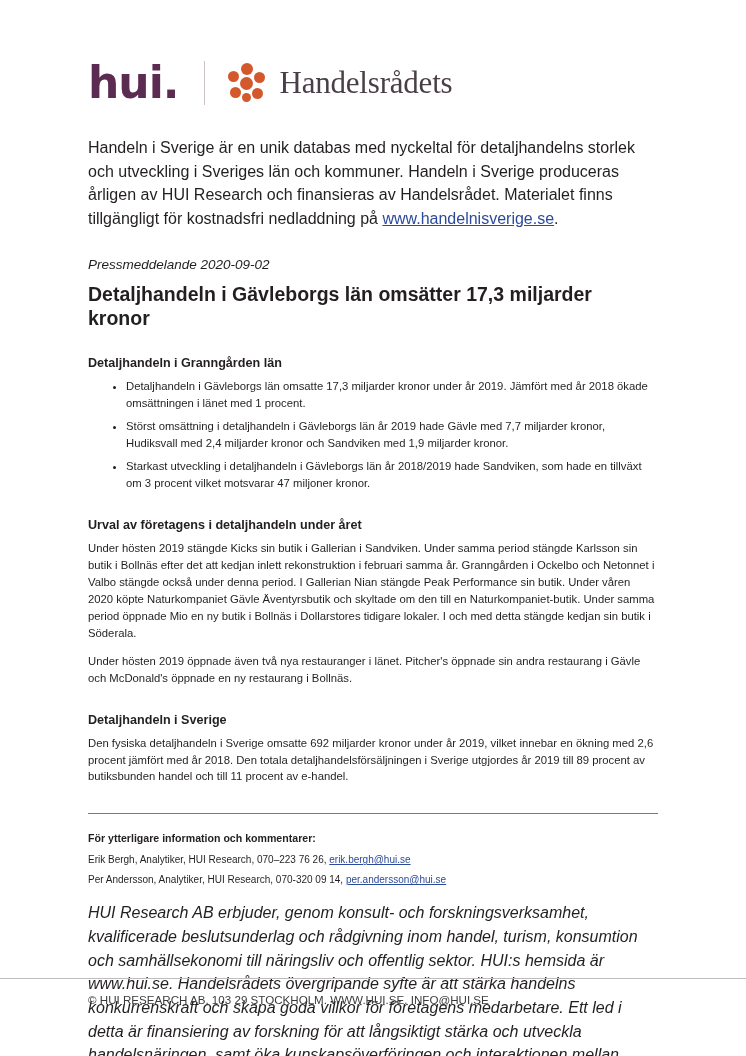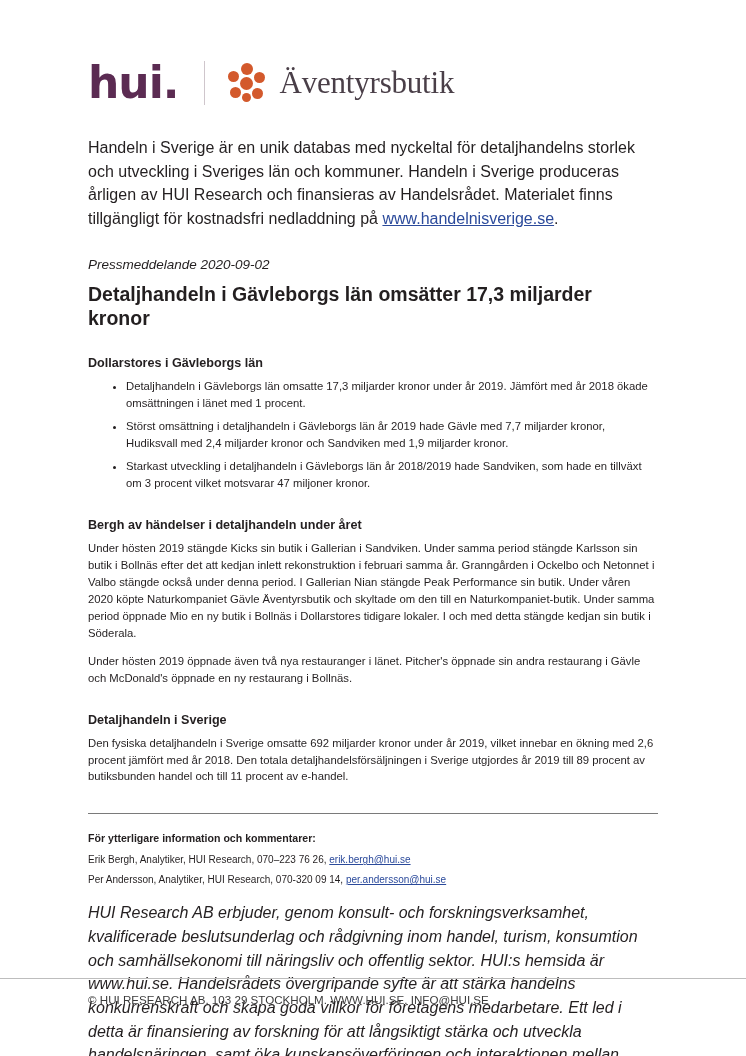--- a/index.html
+++ b/index.html
@@ -160,40 +160,40 @@
     <div class="hr-logo">
       <div class="hr-mark">
         <span style="left:14px;top:0px;width:12px;height:12px;"></span>
         <span style="left:1px;top:8px;width:11px;height:11px;"></span>
         <span style="left:27px;top:9px;width:11px;height:11px;"></span>
         <span style="left:13px;top:14px;width:13px;height:13px;"></span>
         <span style="left:3px;top:24px;width:11px;height:11px;"></span>
         <span style="left:25px;top:25px;width:11px;height:11px;"></span>
         <span style="left:15px;top:30px;width:9px;height:9px;"></span>
       </div>
-      <div class="hr-word">Äventyrsbutik</div>
+      <div class="hr-word">Handelsrådets</div>
     </div>
   </div>
 
   <div class="intro">
     <span>Handeln i Sverige är en unik databas med nyckeltal för detaljhandelns storlek och utveckling i Sveriges län och kommuner. Handeln i Sverige produceras årligen av HUI Research och finansieras av Handelsrådet. Materialet finns tillgängligt för kostnadsfri nedladdning på </span><a href="#">www.handelnisverige.se</a><span>.</span>
   </div>
 
   <div class="press-date">Pressmeddelande 2020-09-02</div>
 
   <h1 class="headline">Detaljhandeln i Gävleborgs län omsätter 17,3 miljarder kronor</h1>
 
-  <h2 class="section">Dollarstores i Gävleborgs län</h2>
+  <h2 class="section">Detaljhandeln i Granngården län</h2>
   <ul class="bullets">
     <li>Detaljhandeln i Gävleborgs län omsatte 17,3 miljarder kronor under år 2019. Jämfört med år 2018 ökade omsättningen i länet med 1 procent.</li>
     <li>Störst omsättning i detaljhandeln i Gävleborgs län år 2019 hade Gävle med 7,7 miljarder kronor, Hudiksvall med 2,4 miljarder kronor och Sandviken med 1,9 miljarder kronor.</li>
     <li>Starkast utveckling i detaljhandeln i Gävleborgs län år 2018/2019 hade Sandviken, som hade en tillväxt om 3 procent vilket motsvarar 47 miljoner kronor.</li>
   </ul>
 
-  <h2 class="section">Bergh av händelser i detaljhandeln under året</h2>
+  <h2 class="section">Urval av företagens i detaljhandeln under året</h2>
   <p class="body">Under hösten 2019 stängde Kicks sin butik i Gallerian i Sandviken. Under samma period stängde Karlsson sin butik i Bollnäs efter det att kedjan inlett rekonstruktion i februari samma år. Granngården i Ockelbo och Netonnet i Valbo stängde också under denna period. I Gallerian Nian stängde Peak Performance sin butik. Under våren 2020 köpte Naturkompaniet Gävle Äventyrsbutik och skyltade om den till en Naturkompaniet-butik. Under samma period öppnade Mio en ny butik i Bollnäs i Dollarstores tidigare lokaler. I och med detta stängde kedjan sin butik i Söderala.</p>
   <p class="body">Under hösten 2019 öppnade även två nya restauranger i länet. Pitcher's öppnade sin andra restaurang i Gävle och McDonald's öppnade en ny restaurang i Bollnäs.</p>
 
   <h2 class="section">Detaljhandeln i Sverige</h2>
   <p class="body">Den fysiska detaljhandeln i Sverige omsatte 692 miljarder kronor under år 2019, vilket innebar en ökning med 2,6 procent jämfört med år 2018. Den totala detaljhandelsförsäljningen i Sverige utgjordes år 2019 till 89 procent av butiksbunden handel och till 11 procent av e-handel.</p>
 
   <hr class="rule">
 
   <div class="contact-title">För ytterligare information och kommentarer:</div>
   <div class="contact-line">

